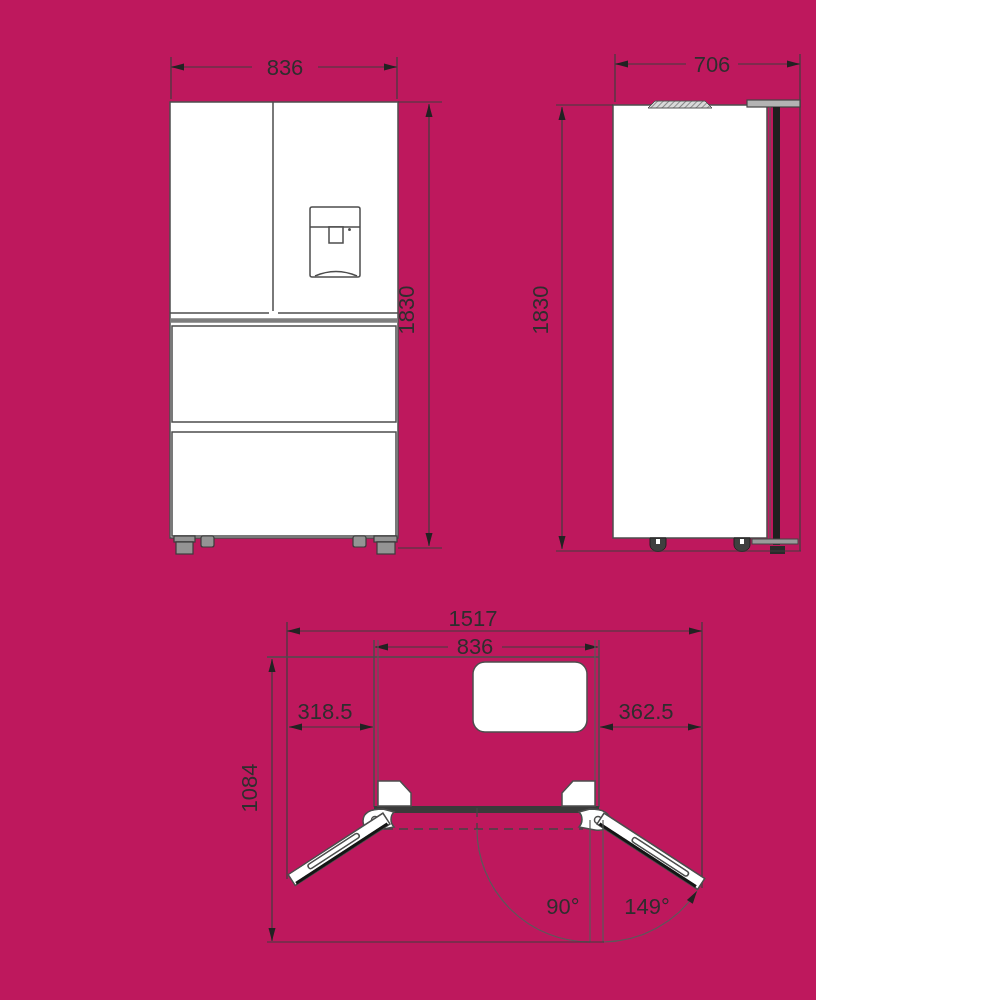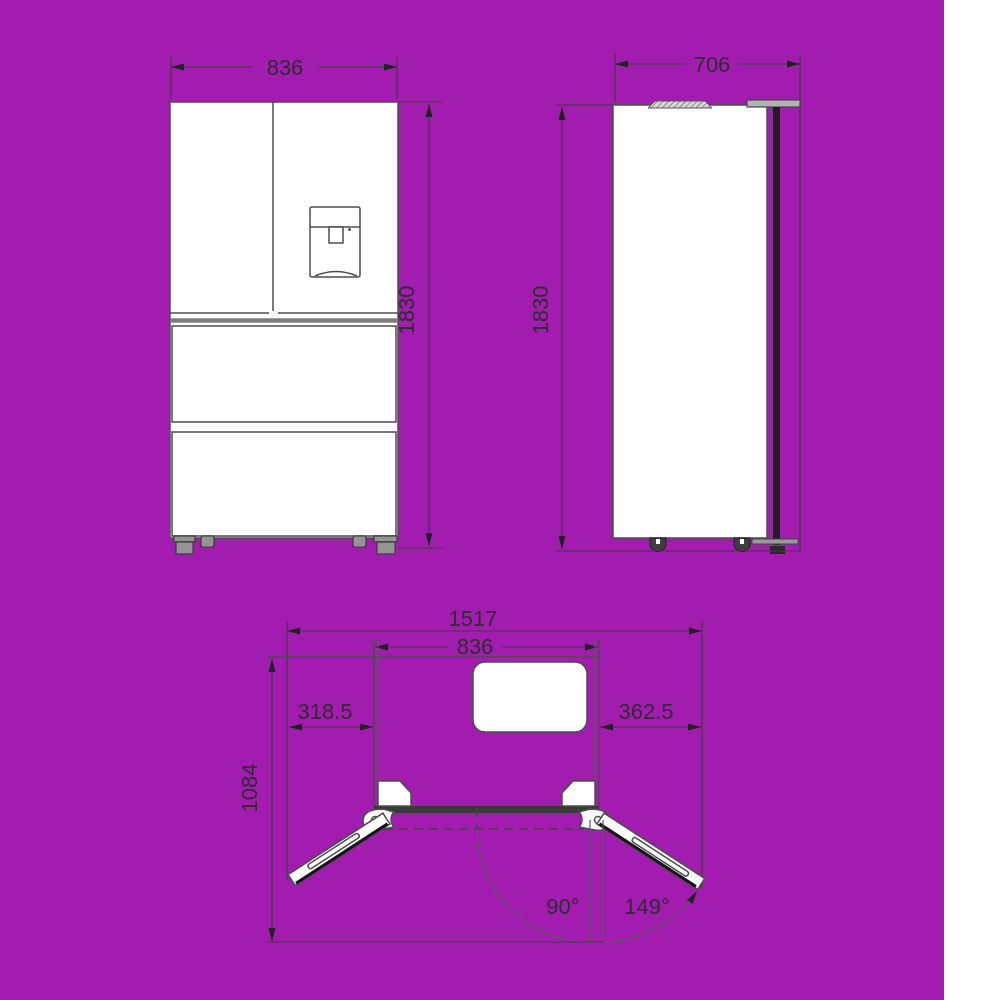--- a/index.html
+++ b/index.html
@@ -1,16 +1,16 @@
 <!DOCTYPE html>
 <html><head>
 <meta charset="utf-8">
 <style>
   html,body{margin:0;padding:0;background:#ffffff;}
-  .canvas{position:relative;width:944px;height:1000px;background:#a21caf;overflow:hidden;}
+  .canvas{position:relative;width:816px;height:1000px;background:#be185d;overflow:hidden;}
   svg{display:block;}
   text{font-family:"Liberation Sans","DejaVu Sans",sans-serif;fill:#2e2e2e;font-size:22px;}
   .obj{stroke:#4d4d4d;stroke-width:1.5;fill:none;}
   .objw{stroke:#4d4d4d;stroke-width:1.5;fill:#ffffff;}
   .thin{stroke:#5a5a5a;stroke-width:1.2;fill:none;}
   .dim{stroke:#3f3f3f;stroke-width:1.2;fill:none;}
   .grayfill{fill:#949494;stroke:#3c3c3c;stroke-width:1.2;}
   .dashed{stroke:#444;stroke-width:1.3;fill:none;stroke-dasharray:9 6;}
 </style>
 </head>

